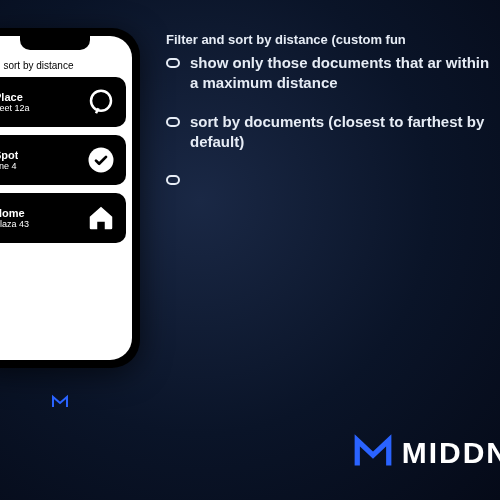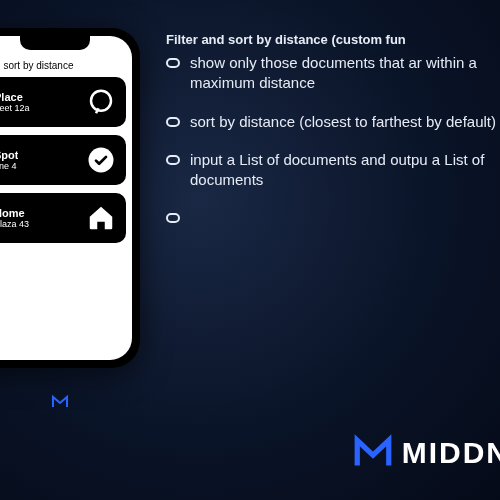--- a/index.html
+++ b/index.html
@@ -75,21 +75,21 @@
     top: 32px;
     right: 0;
     color: #e6ecf5;
   }
   .copy-title {
     font-size: 13px;
     font-weight: 700;
     margin-bottom: 6px;
     white-space: nowrap;
   }
-  .bullets { list-style: none; }
+  .bullets { list-style: none; font-weight: bold; }
   .bullets li {
     display: flex;
     gap: 10px;
     font-size: 15px;
     line-height: 1.35;
     margin-bottom: 18px;
   }
   .bullet-mark {
     flex-shrink: 0;
     width: 14px; height: 10px;
@@ -182,25 +182,21 @@
 
 <div class="copy">
   <div class="copy-title">Filter and sort by distance (custom fun</div>
   <ul class="bullets">
     <li>
       <span class="bullet-mark"></span>
       <span>show only those documents that ar within a maximum distance</span>
     </li>
     <li>
       <span class="bullet-mark"></span>
-      <span>sort by distance (closest to farthest by default)</span>
-    </li>
-    <li>
-      <span class="bullet-mark"></span>
-      <span>input a List of documents and outpu a List of documents</span>
+      <span>sort by documents (closest to farthest by default)</span>
     </li>
     <li>
       <span class="bullet-mark"></span>
     </li>
   </ul>
 </div>
 
 <div class="big-logo">
   <span class="logo-mark">
     <svg width="42" height="42" viewBox="0 0 40 40">

